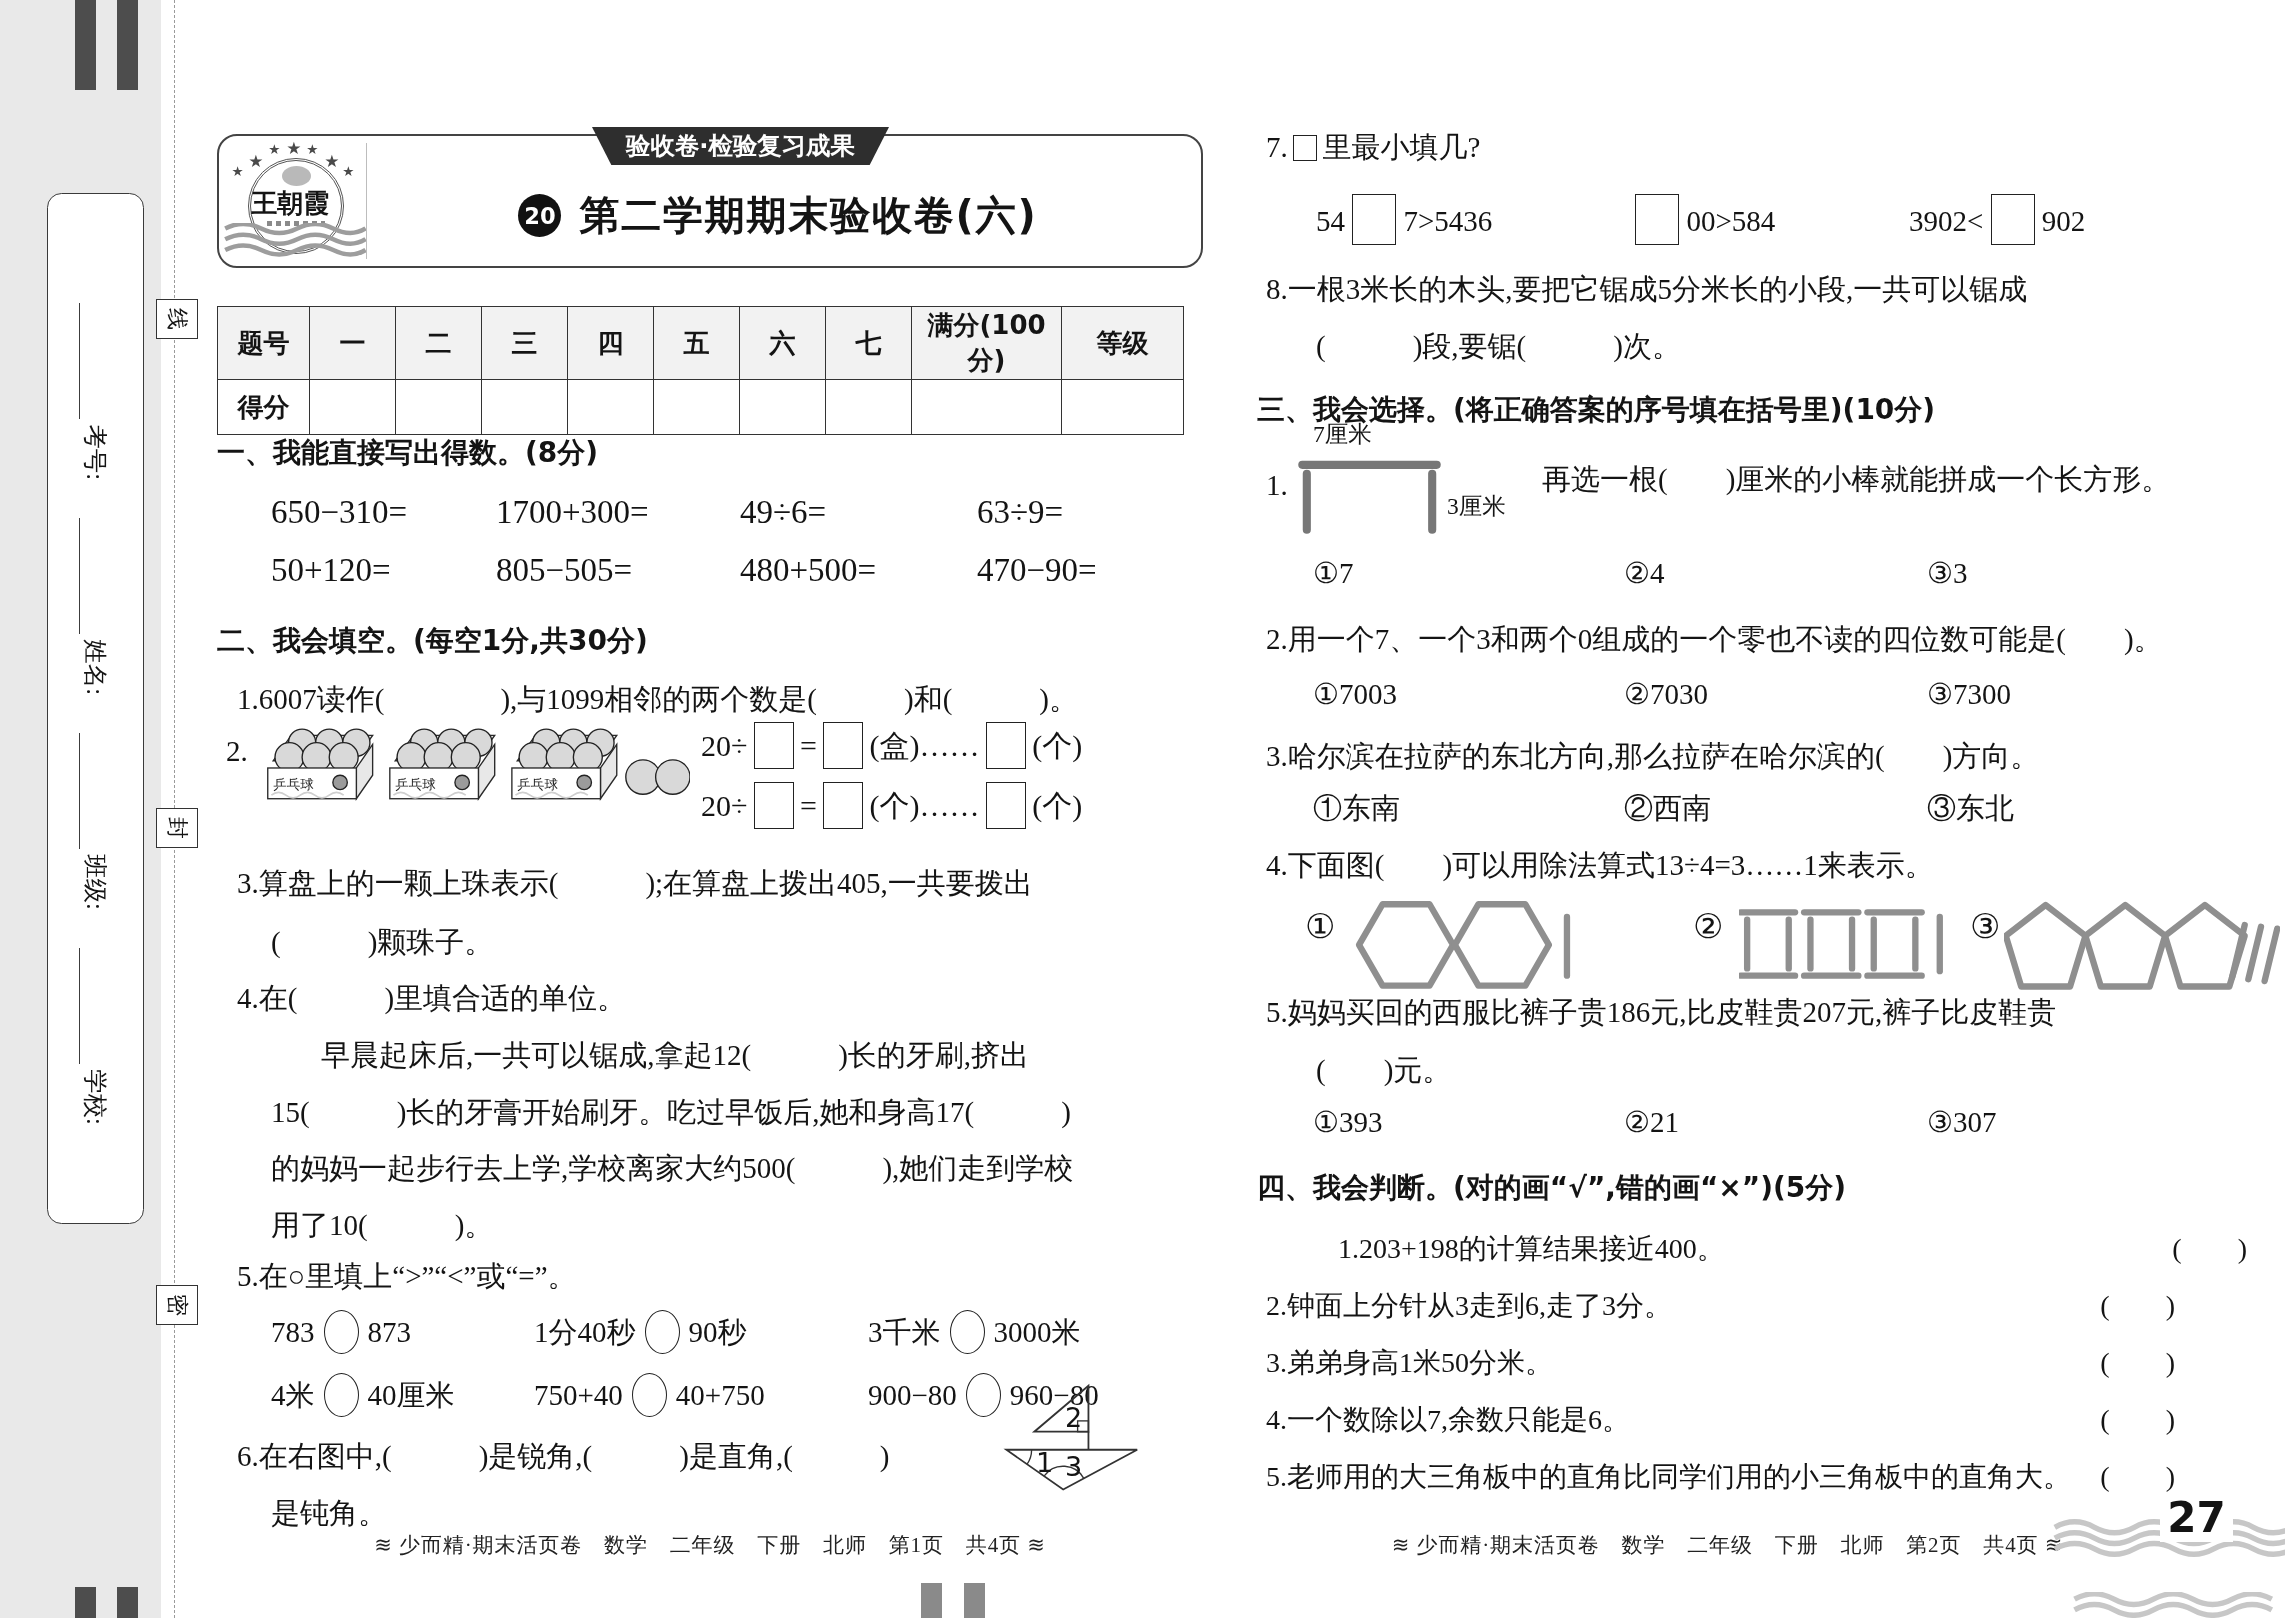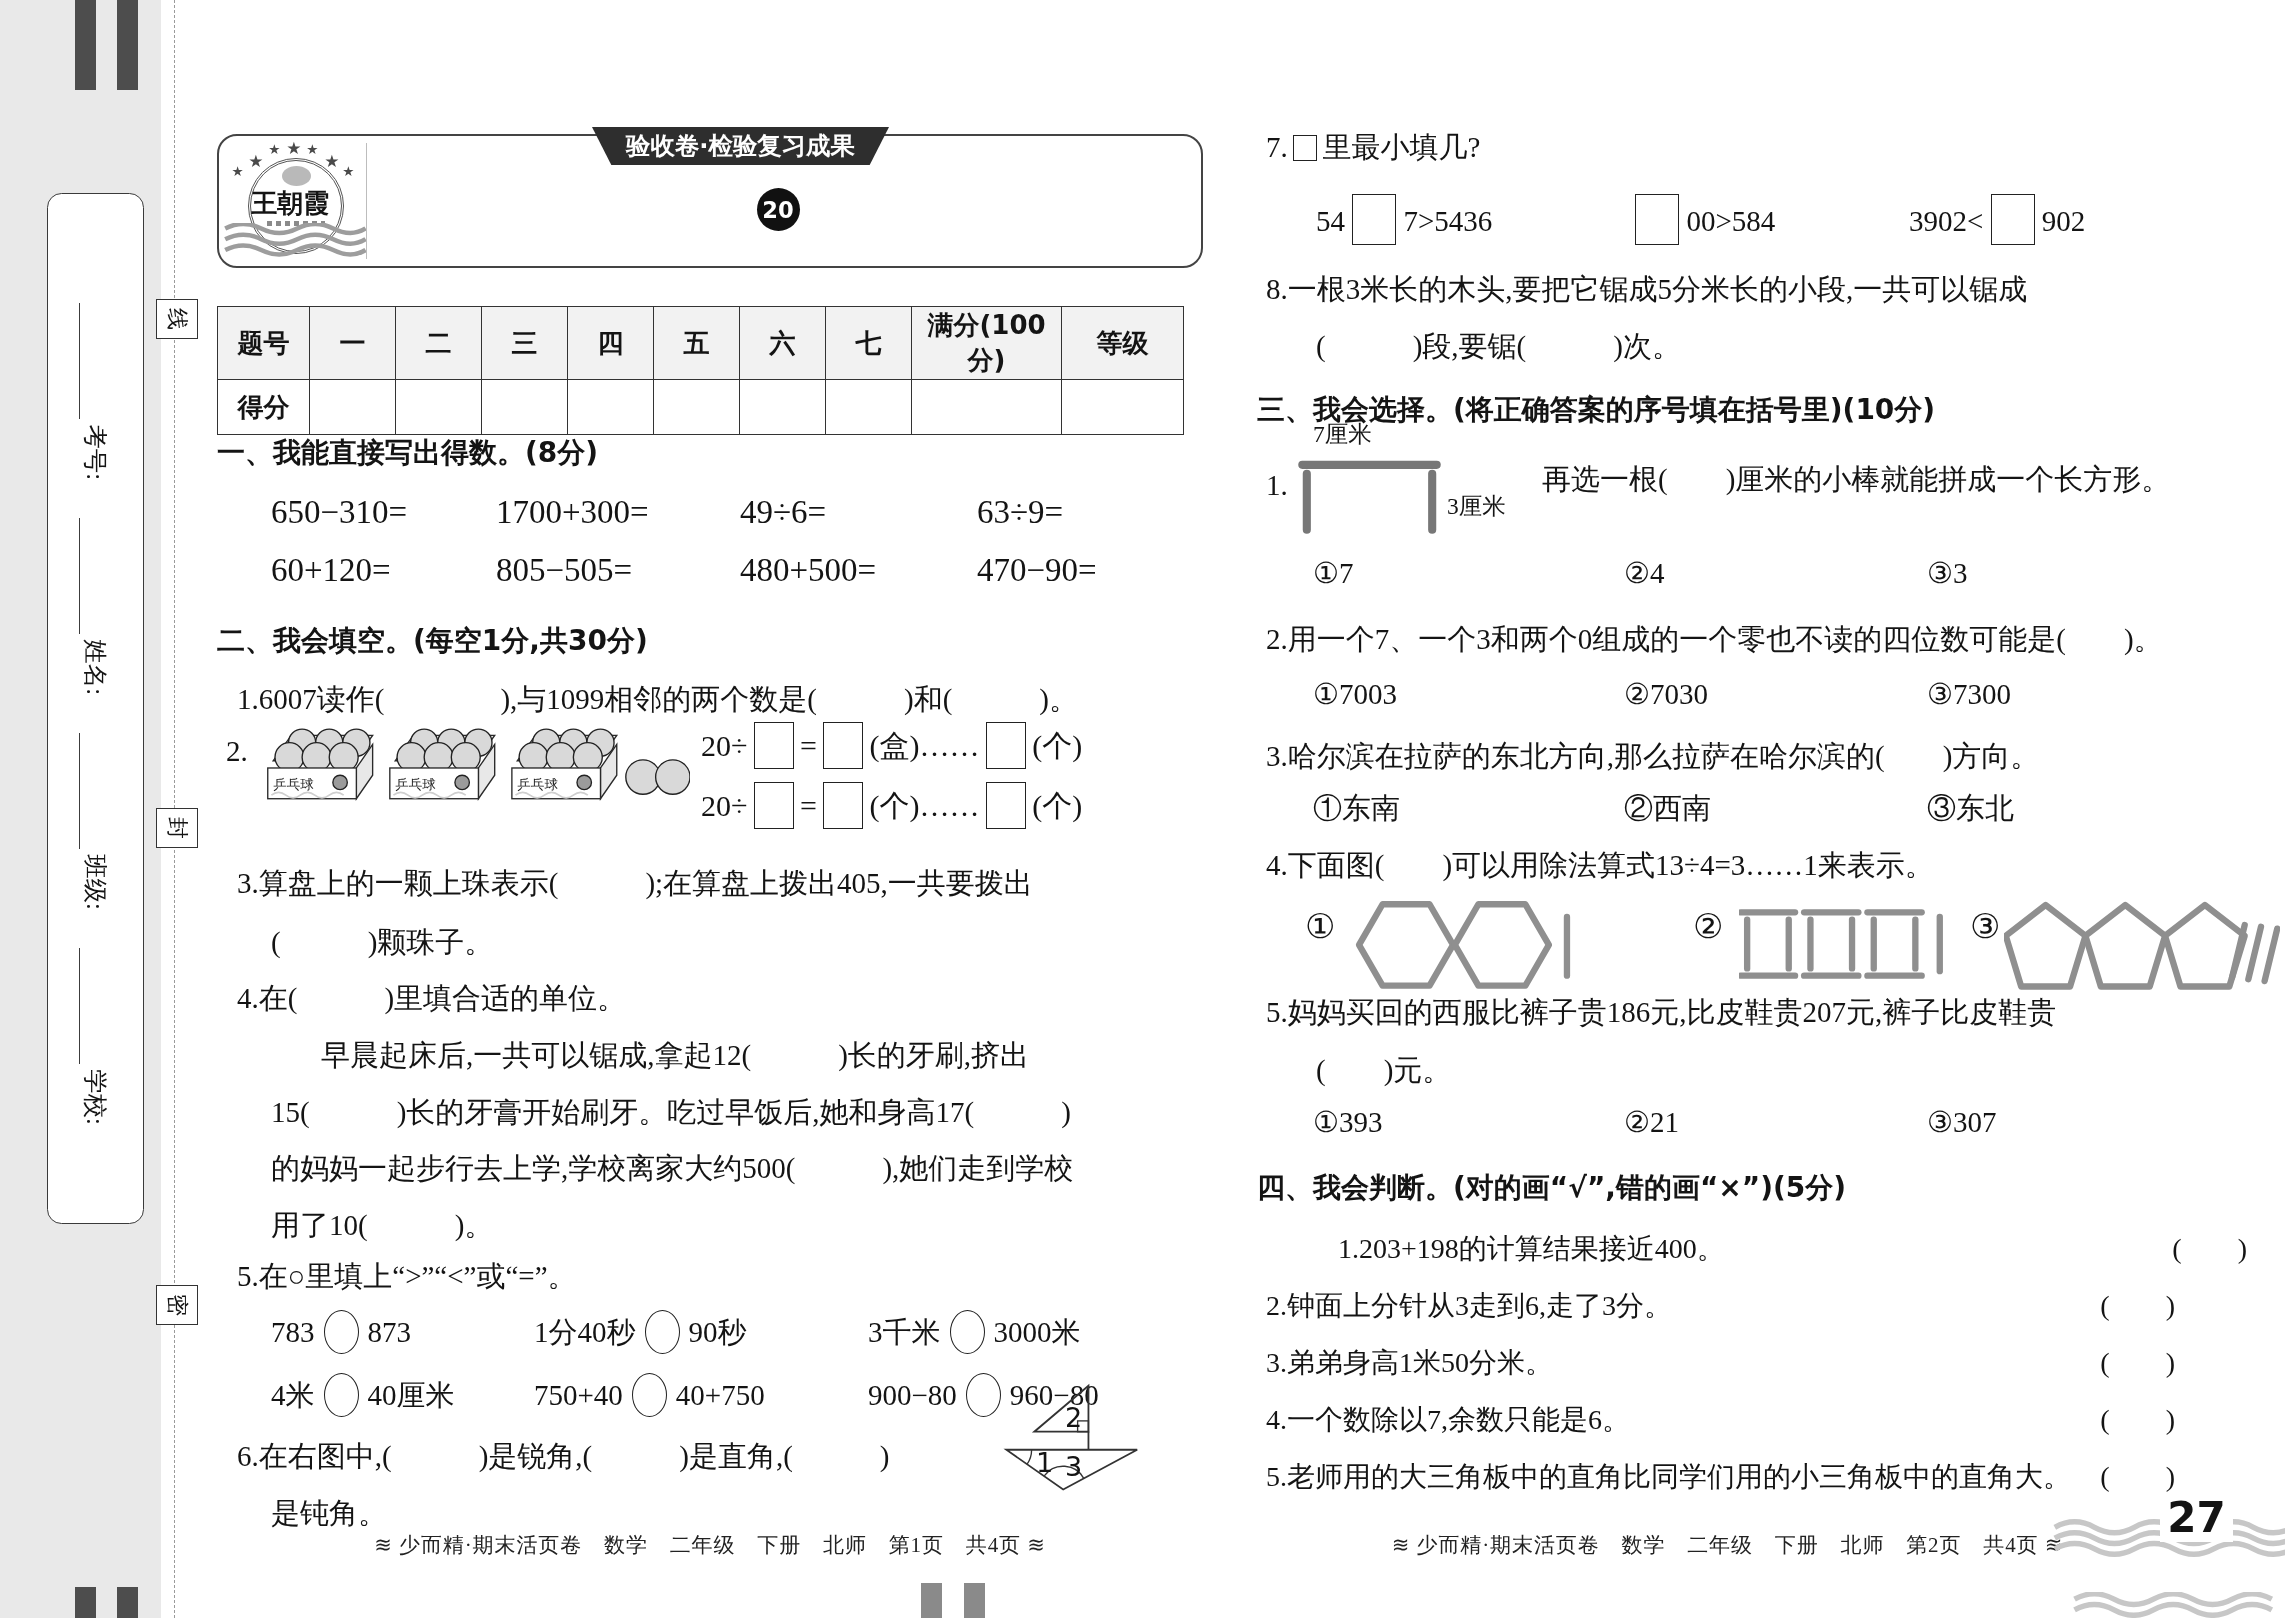--- a/index.html
+++ b/index.html
@@ -103,20 +103,21 @@
     <svg style="position:absolute;left:-3.6px;top:83px" width="143" height="36" viewBox="0 0 158 40">
       <path d="M2,6 q20,-10 40,0 t40,0 t40,0 t36,0" fill="none" stroke="#9d9d9d" stroke-width="5"></path>
       <path d="M2,18 q20,-10 40,0 t40,0 t40,0 t36,0" fill="none" stroke="#9d9d9d" stroke-width="5"></path>
       <path d="M2,30 q20,-10 40,0 t40,0 t40,0 t36,0" fill="none" stroke="#9d9d9d" stroke-width="5"></path>
     </svg>
   </div>
   <div class="logodiv"></div>
   <div class="ribbon hei">验收卷·检验复习成果</div>
   <div class="titlerow">
     <span class="badge20">20</span>
+    <span class="bigtitle hei">第二学期期末验收卷(六)</span>
   </div>
 </div>
 
 <table class="score ab" style="left:217px;top:306px">
   <colgroup>
     <col style="width:92px">
       <col style="width:86px">
       <col style="width:86px">
       <col style="width:86px">
       <col style="width:86px">
@@ -152,21 +153,21 @@
     <td></td>
   </tr>
 </tbody>
   </table>
 
 <div class="ab sect hei" style="left:217px;top:434px">一、我能直接写出得数。(8分)</div>
 <span class="ab expr" style="left:271px;top:494px">650−310=</span>
 <span class="ab expr" style="left:496px;top:494px">1700+300=</span>
 <span class="ab expr" style="left:740px;top:494px">49÷6=</span>
 <span class="ab expr" style="left:977px;top:494px">63÷9=</span>
-<span class="ab expr" style="left:271px;top:552px">60+120=</span>
+<span class="ab expr" style="left:271px;top:552px">50+120=</span>
 <span class="ab expr" style="left:496px;top:552px">805−505=</span>
 <span class="ab expr" style="left:740px;top:552px">480+500=</span>
 <span class="ab expr" style="left:977px;top:552px">470−90=</span>
 
 <div class="ab sect hei" style="left:217px;top:622px">二、我会填空。(每空1分,共30分)</div>
 <div class="ab btxt" style="left:237px;top:680px">1.6007读作(　　　　),与1099相邻的两个数是(　　　)和(　　　)。</div>
 
 <span class="ab btxt" style="left:226px;top:735px">2.</span>
 <svg class="ab" style="left:256px;top:719px" width="434" height="107" viewBox="0 0 480 118">
   <g>

